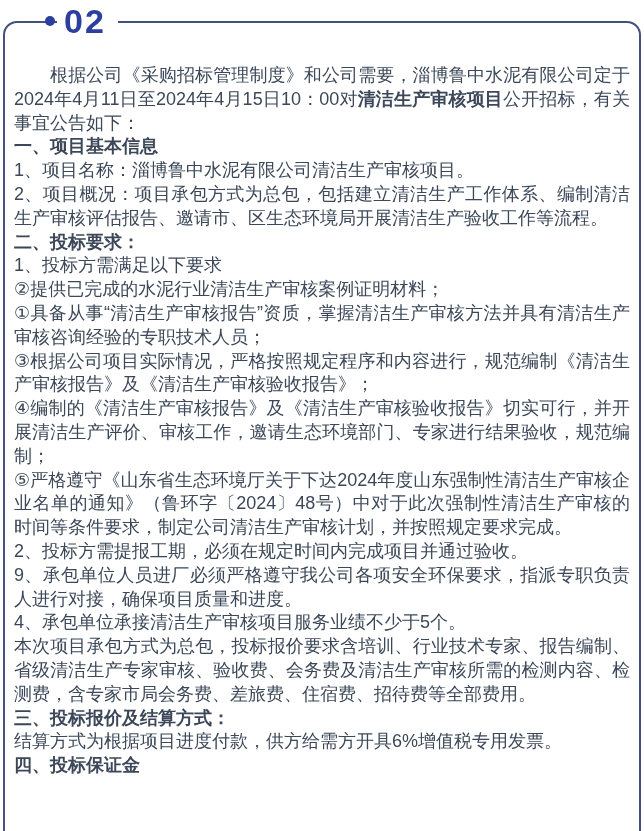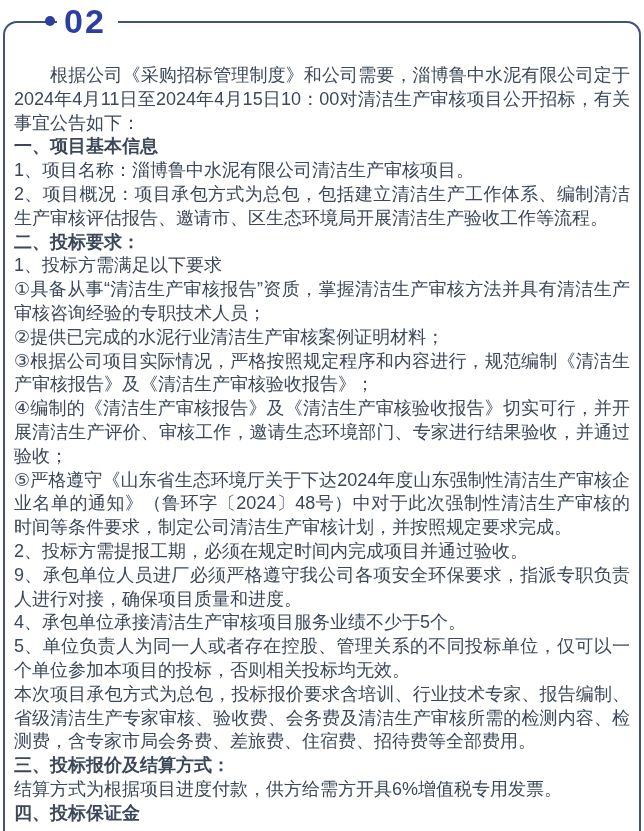--- a/index.html
+++ b/index.html
@@ -66,21 +66,21 @@
   }
   .line {
     margin: 0;
     font-size: 18px;
     line-height: 23.8px;
     text-align: justify;
     word-break: break-all;
   }
   .indent { text-indent: 2em; }
   .h { font-weight: bold; }
-  .hl { font-weight: normal; }
+  .hl { font-weight: bold; }
 </style>
 </head>
 <body>
 
 <div class="stage">
 
   <div class="frame"></div>
 
   <span class="marker-dot"></span>
 
@@ -89,29 +89,28 @@
   <div class="doc">
 
     <p class="line indent"><span>根据公司《采购招标管理制度》和公司需要，淄博鲁中水泥有限公司定于2024年4月11日至2024年4月15日10：00对</span><span class="hl">清洁生产审核项目</span><span>公开招标，有关事宜公告如下：</span></p>
 
     <p class="line h">一、项目基本信息</p>
     <p class="line">1、项目名称：淄博鲁中水泥有限公司清洁生产审核项目。</p>
     <p class="line">2、项目概况：项目承包方式为总包，包括建立清洁生产工作体系、编制清洁生产审核评估报告、邀请市、区生态环境局开展清洁生产验收工作等流程。</p>
 
     <p class="line h">二、投标要求：</p>
     <p class="line">1、投标方需满足以下要求</p>
+    <p class="line">②提供已完成的水泥行业清洁生产审核案例证明材料；</p>
     <p class="line">①具备从事“清洁生产审核报告”资质，掌握清洁生产审核方法并具有清洁生产审核咨询经验的专职技术人员；</p>
-    <p class="line">②提供已完成的水泥行业清洁生产审核案例证明材料；</p>
     <p class="line">③根据公司项目实际情况，严格按照规定程序和内容进行，规范编制《清洁生产审核报告》及《清洁生产审核验收报告》；</p>
-    <p class="line">④编制的《清洁生产审核报告》及《清洁生产审核验收报告》切实可行，并开展清洁生产评价、审核工作，邀请生态环境部门、专家进行结果验收，并通过验收；</p>
+    <p class="line">④编制的《清洁生产审核报告》及《清洁生产审核验收报告》切实可行，并开展清洁生产评价、审核工作，邀请生态环境部门、专家进行结果验收，规范编制；</p>
     <p class="line">⑤严格遵守《山东省生态环境厅关于下达2024年度山东强制性清洁生产审核企业名单的通知》（鲁环字〔2024〕48号）中对于此次强制性清洁生产审核的时间等条件要求，制定公司清洁生产审核计划，并按照规定要求完成。</p>
     <p class="line">2、投标方需提报工期，必须在规定时间内完成项目并通过验收。</p>
     <p class="line">9、承包单位人员进厂必须严格遵守我公司各项安全环保要求，指派专职负责人进行对接，确保项目质量和进度。</p>
     <p class="line">4、承包单位承接清洁生产审核项目服务业绩不少于5个。</p>
-    <p class="line">5、单位负责人为同一人或者存在控股、管理关系的不同投标单位，仅可以一个单位参加本项目的投标，否则相关投标均无效。</p>
 
     <p class="line">本次项目承包方式为总包，投标报价要求含培训、行业技术专家、报告编制、省级清洁生产专家审核、验收费、会务费及清洁生产审核所需的检测内容、检测费，含专家市局会务费、差旅费、住宿费、招待费等全部费用。</p>
     <p class="line h">三、投标报价及结算方式：</p>
     <p class="line">结算方式为根据项目进度付款，供方给需方开具6%增值税专用发票。</p>
 
     <p class="line h">四、投标保证金</p>
 
   </div>
 </div>
 

